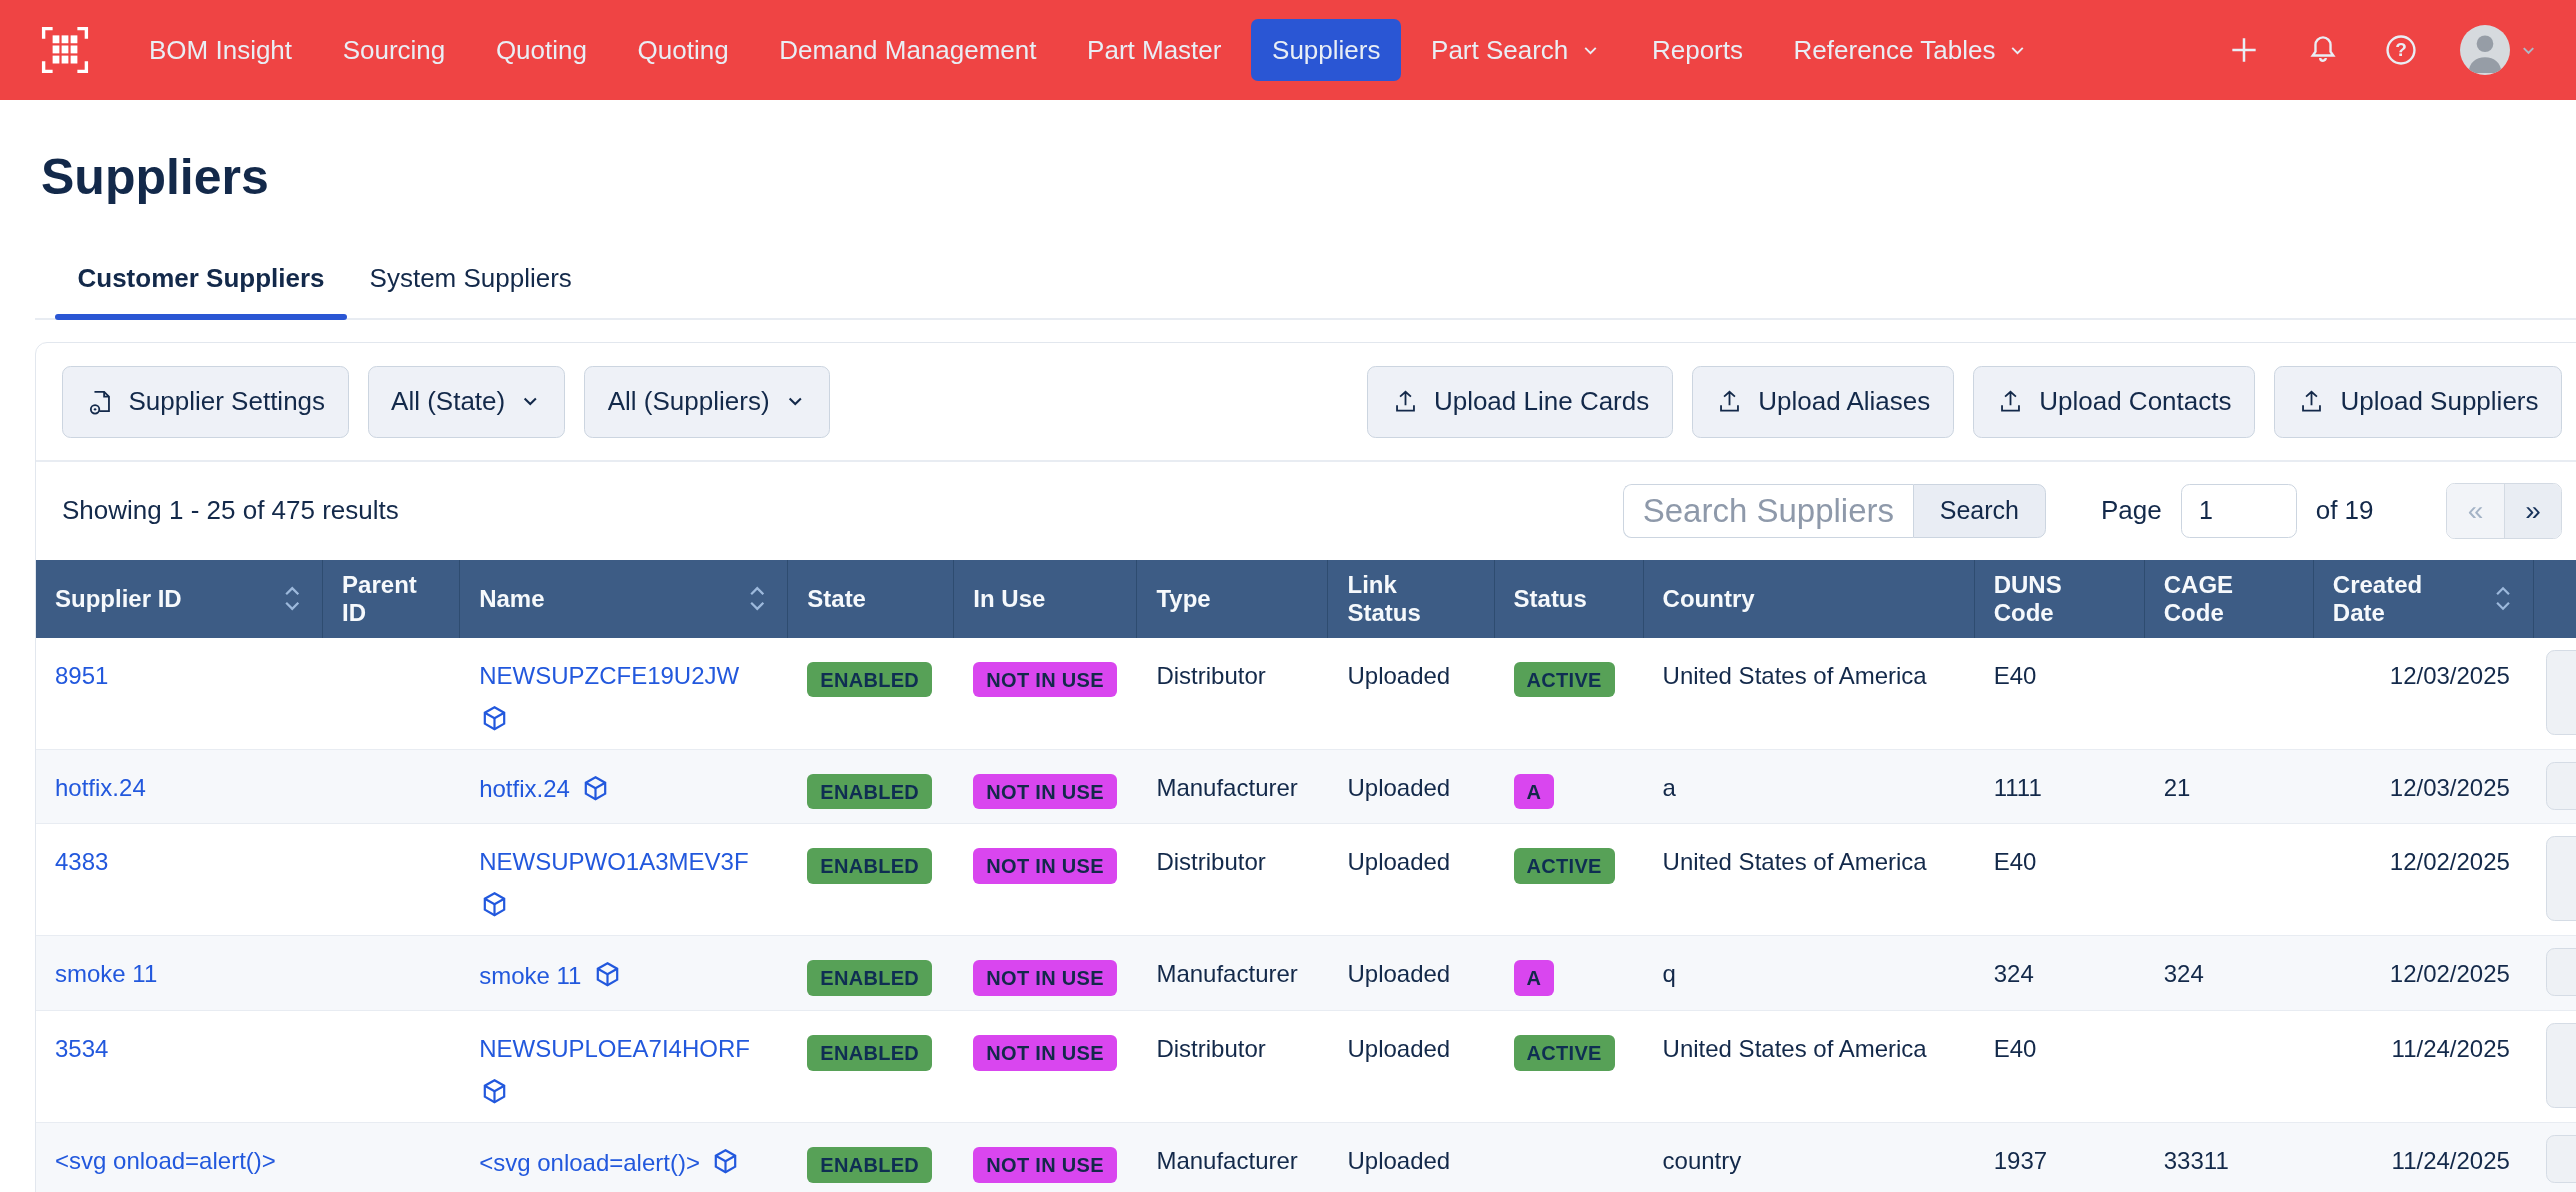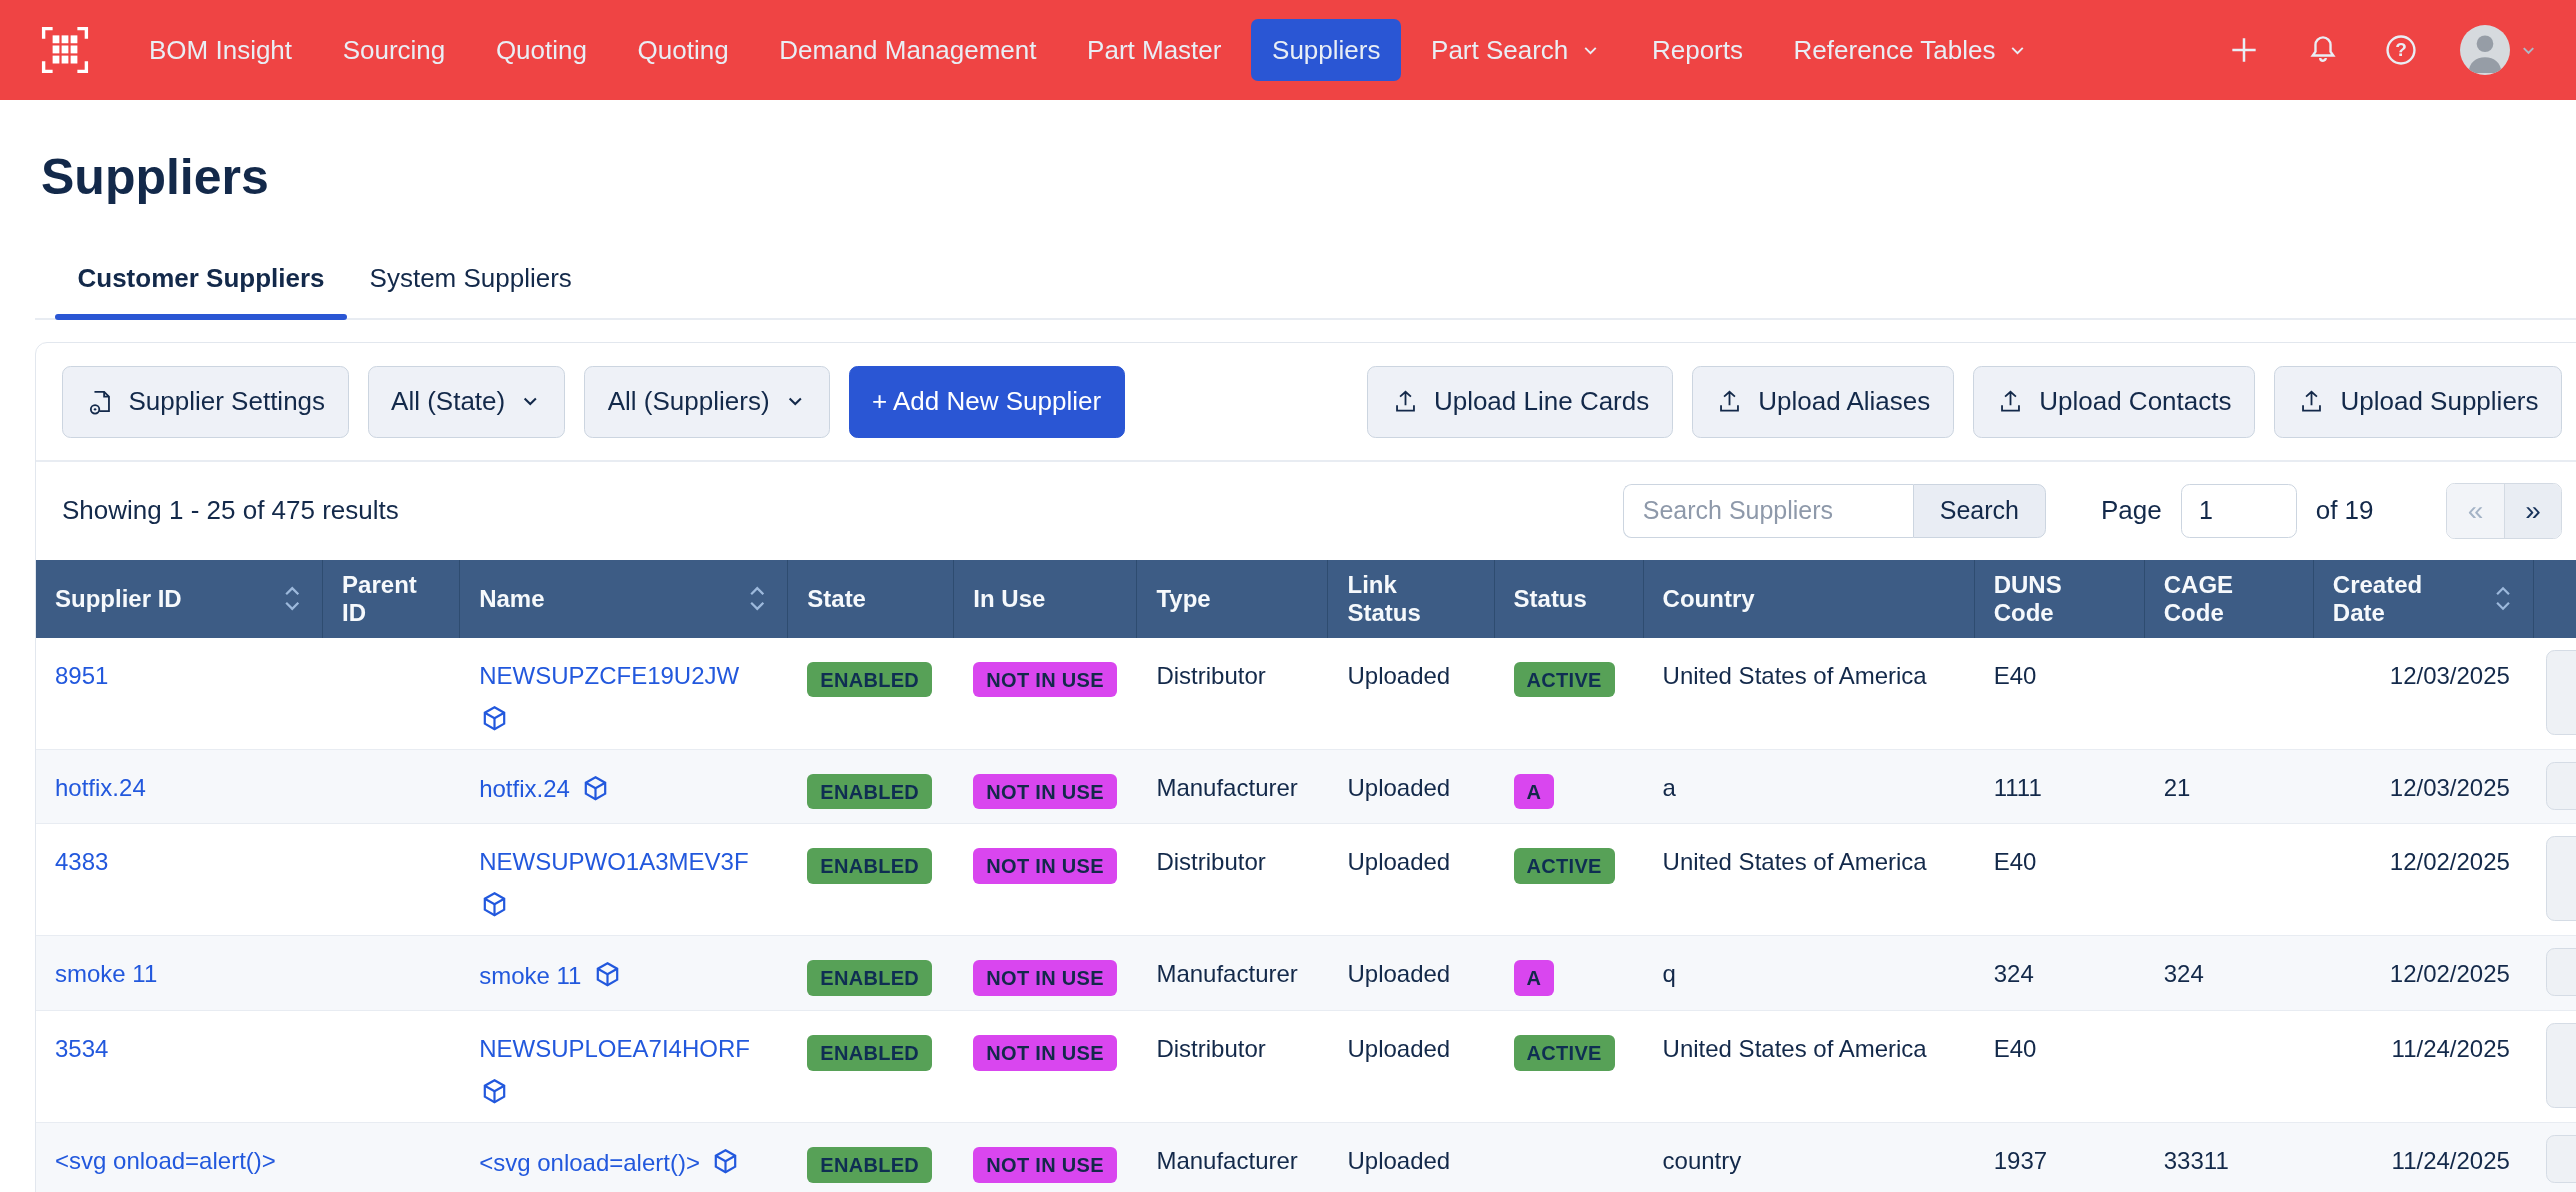--- a/index.html
+++ b/index.html
@@ -34,21 +34,21 @@
     border:1.7px solid #ccd5e0;background:#eef1f7;border-radius:8.6px;color:#13294a;font-weight:500;
     white-space:nowrap;cursor:pointer;font-family:inherit;}
   .btn.primary{background:#2a56d4;border-color:#2a56d4;color:#ffffff;}
   .uploads{margin-left:auto;display:flex;gap:19px;}
   .card-divider{height:1.7px;background:#e8ecf2;}
   
   .results-bar{display:flex;align-items:center;padding:21px 26px;font-size:26px;}
   .results-right{margin-left:auto;display:flex;align-items:center;}
   .search-group{display:flex;}
   .search-input{width:290px;height:54px;box-sizing:border-box;border:1.7px solid #ccd5e0;border-right:none;
-    border-radius:8.6px 0 0 8.6px;font-size:25px;padding:0 19px;font-family:inherit;color:#13294a;outline:none;}
+    border-radius:8.6px 0 0 8.6px;font-size:33px;padding:0 19px;font-family:inherit;color:#13294a;outline:none;}
   .search-input::placeholder{color:#8e99aa;}
   .search-btn{height:54px;padding:0 26px;border:1.7px solid #ccd5e0;background:#e9edf4;border-radius:0 8.6px 8.6px 0;
     font-size:25px;color:#13294a;font-family:inherit;cursor:pointer;}
   .page-label{margin-left:55px;margin-right:19px;}
   .page-input{width:116px;height:54px;box-sizing:border-box;border:1.7px solid #ccd5e0;border-radius:8.6px;
     font-size:25px;padding:0 17.3px;font-family:inherit;color:#13294a;outline:none;}
   .of-label{margin:0 22.5px 0 19px;}
   .pager{display:flex;border:1.7px solid #d3dae3;border-radius:8.6px;overflow:hidden;margin-left:50px;}
   .pg-btn{width:57px;height:54px;display:flex;align-items:center;justify-content:center;font-size:28px;
     border:none;cursor:pointer;font-family:inherit;}
@@ -197,23 +197,20 @@
       <svg width="22.5" height="22.5" viewBox="0 0 24 24" stroke="#13294a" stroke-width="2.2" fill="none">
           <path d="M6 9l6 6 6-6"></path>
         </svg>
     </button>
     <button class="btn">
       <span>All (Suppliers)</span>
       <svg width="22.5" height="22.5" viewBox="0 0 24 24" stroke="#13294a" stroke-width="2.2" fill="none">
           <path d="M6 9l6 6 6-6"></path>
         </svg>
     </button>
-    <button class="btn primary">
-      <span>+ Add New Supplier</span>
-    </button>
     <div class="uploads" id="upload-buttons">
         <button class="btn">
           <svg width="29" height="29" viewBox="0 0 48 48" stroke="#13294a" stroke-width="3" fill="none">
             <path d="M24 30V8M15 16l9-8 9 8"></path>
             <path d="M10 30v9h28v-9"></path>
           </svg>
           <span>Upload Line Cards</span>
         </button>
         <button class="btn">
           <svg width="29" height="29" viewBox="0 0 48 48" stroke="#13294a" stroke-width="3" fill="none">

